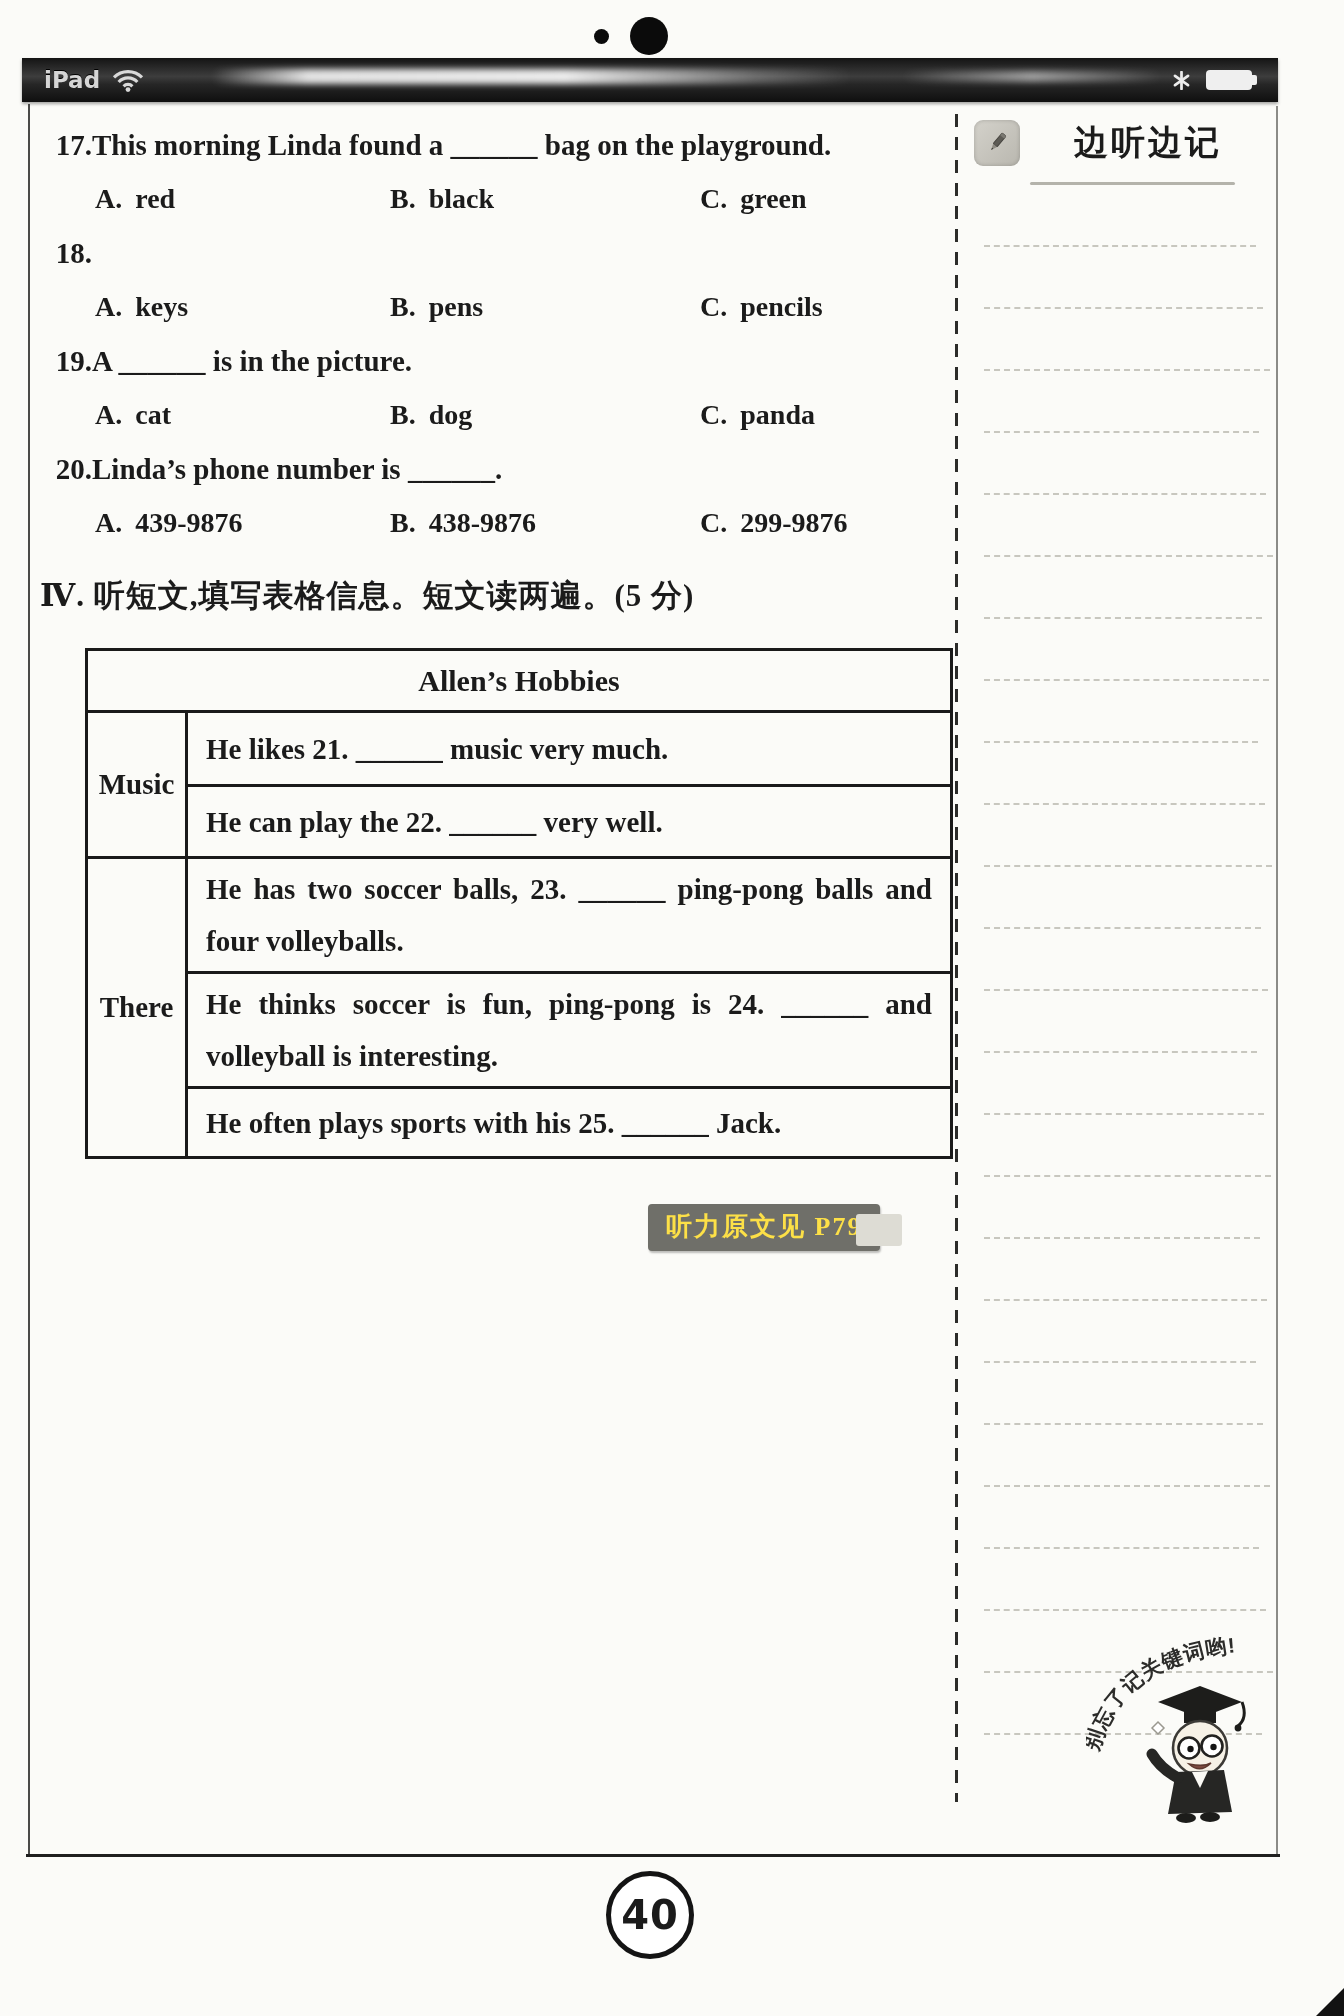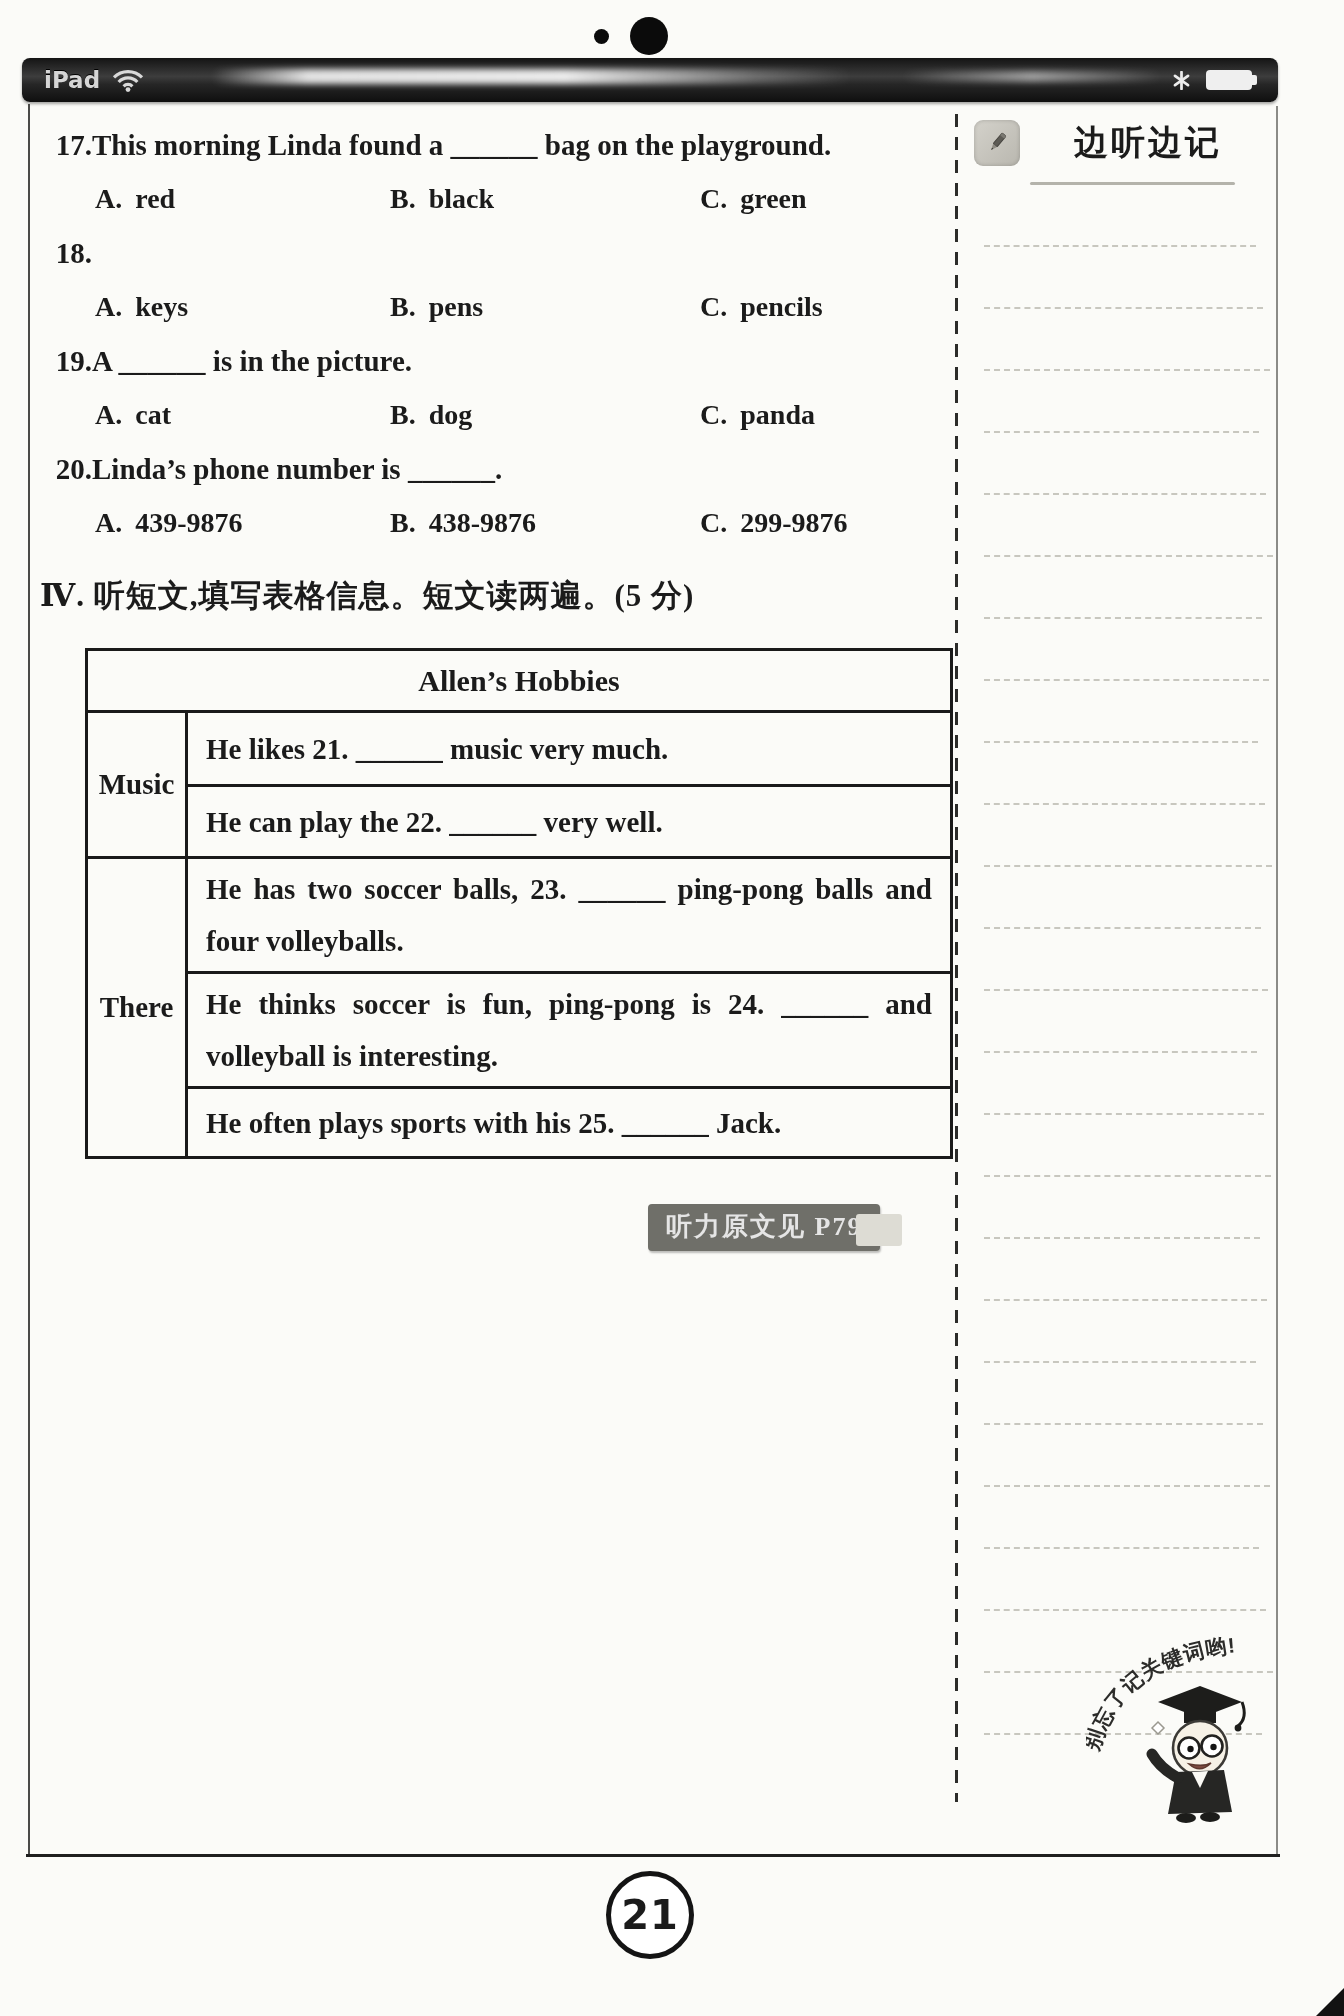--- a/index.html
+++ b/index.html
@@ -18,21 +18,21 @@
   }
   
   .punch-dot{position:absolute;background:#0b0b0b;border-radius:50%;}
   .punch-dot.small{left:594px;top:29px;width:15px;height:15px;}
   .punch-dot.large{left:630px;top:17px;width:38px;height:38px;}
 
   
   .status-bar{
     position:absolute;left:22px;top:58px;width:1256px;height:44px;
     background:linear-gradient(180deg,#141414 0%,#3d3d3d 42%,#262626 60%,#0f0f0f 100%);
-    border-radius:8px;
+    border-radius:0;
     box-shadow:0 2px 3px rgba(0,0,0,.35);
   }
   .sb-left{position:absolute;left:22px;top:0;height:100%;display:flex;align-items:center;gap:12px;}
   .sb-ipad{font-family:var(--sans);font-weight:bold;font-size:23px;color:#d6d6d6;text-shadow:0 -1px 0 #000;}
   .sb-glare{position:absolute;left:190px;top:11px;width:640px;height:15px;border-radius:8px;
     background:linear-gradient(90deg,rgba(255,255,255,0),rgba(255,255,255,.85) 15%,rgba(255,255,255,.9) 55%,rgba(255,255,255,.25) 85%,rgba(255,255,255,0));
     filter:blur(3px);}
   .sb-glare2{position:absolute;left:880px;top:13px;width:260px;height:11px;border-radius:8px;
     background:linear-gradient(90deg,rgba(255,255,255,0),rgba(255,255,255,.5),rgba(255,255,255,0));
     filter:blur(3px);}
@@ -73,21 +73,21 @@
   .t-cell.just{text-align:justify;}
   tr.r-m1 .t-cell{height:74px;}
   tr.r-m2 .t-cell{height:72px;}
   tr.r-s1 .t-cell{height:110px;}
   tr.r-s2 .t-cell{height:112px;}
   tr.r-s3 .t-cell{height:70px;}
 
   
   .transcript-badge{
     position:absolute;left:648px;top:1204px;
-    background:#6f6f69;color:#e5e5e5;
+    background:#6f6f69;color:#fde047;
     font-size:26px;font-weight:bold;letter-spacing:2px;
     padding:5px 18px 7px;border-radius:4px;
     box-shadow:1px 2px 2px rgba(0,0,0,.25);
   }
   .badge-fragment{position:absolute;left:856px;top:1214px;width:46px;height:32px;background:#dddcd4;border-radius:3px;}
 
   
   .sidebar{position:absolute;left:958px;top:108px;width:318px;height:1750px;}
   .sidebar-divider{
     position:absolute;left:-3px;top:6px;width:3px;height:1688px;
@@ -346,16 +346,16 @@
         <path d="M40 112 Q22 102 14 88" stroke="#262624" stroke-width="11" fill="none" stroke-linecap="round"></path>
 
         <ellipse cx="48" cy="152" rx="10" ry="5" fill="#1c1c1a"></ellipse>
         <ellipse cx="72" cy="151" rx="10" ry="5" fill="#1c1c1a"></ellipse>
       </g>
     </svg>
   </div>
 </div>
 
 <div class="page-circle">
-  <span>21</span>
+  <span>40</span>
 </div>
 
 <div class="corner-fold"></div>
 
 </body></html>

